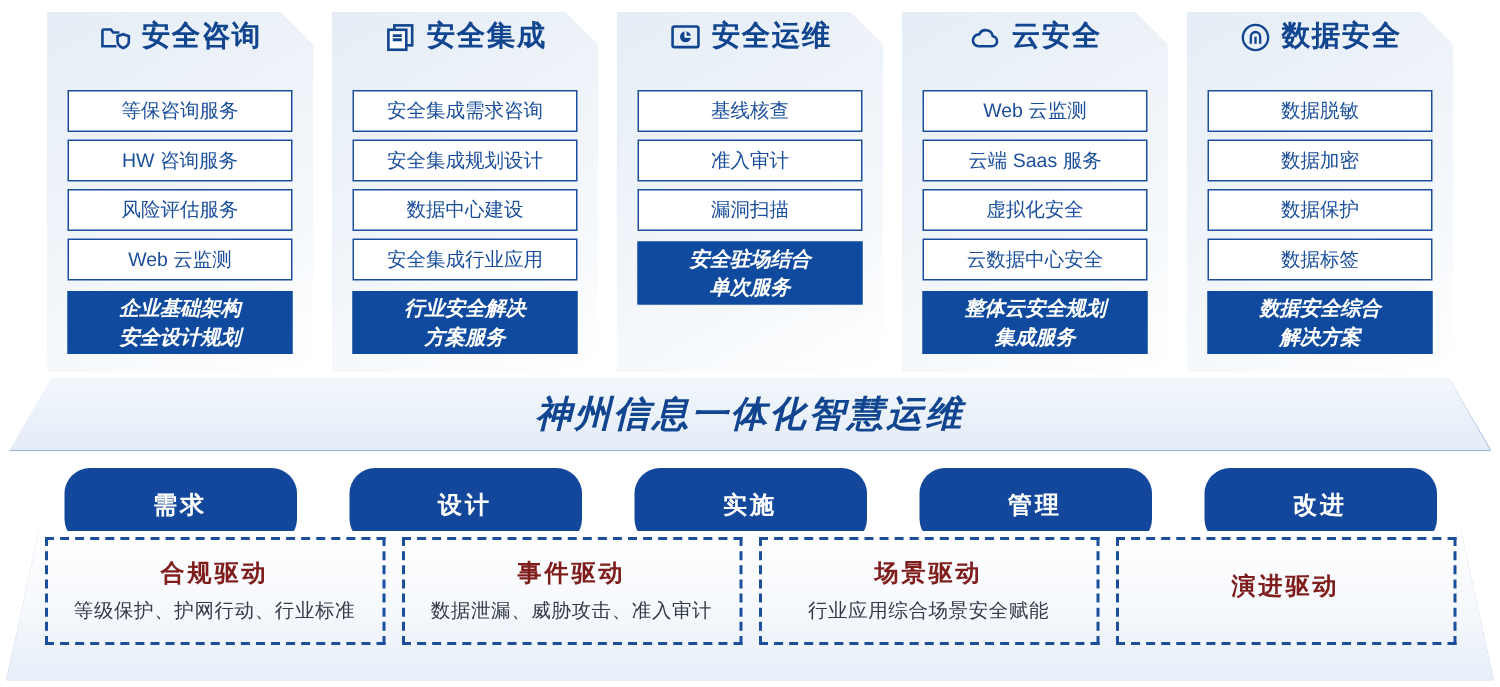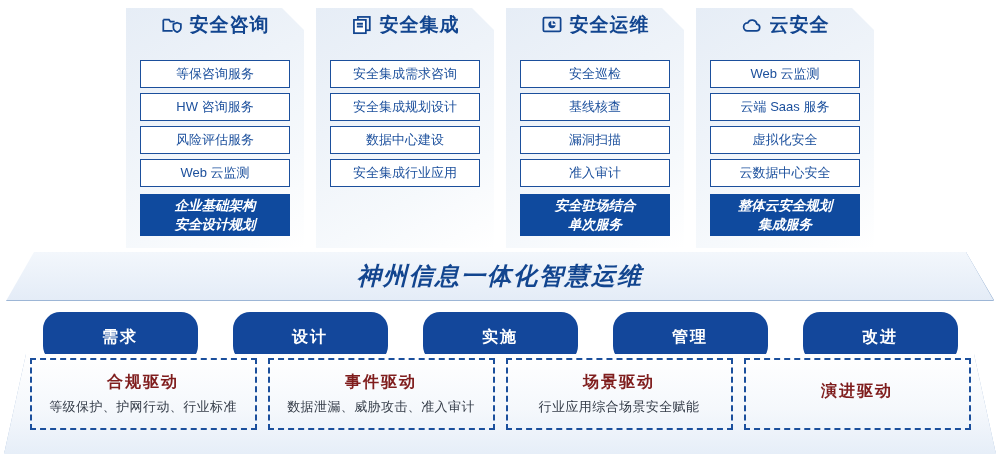--- a/index.html
+++ b/index.html
@@ -152,39 +152,42 @@
             <path d="M6.4 10.6h6.6M6.4 13.6h6.6" stroke-width="2.1"></path>
           </svg>
         </span>
         <span class="card-title">安全集成</span>
       </div>
       <div class="items">
         <div class="item">安全集成需求咨询</div>
         <div class="item">安全集成规划设计</div>
         <div class="item">数据中心建设</div>
         <div class="item">安全集成行业应用</div>
+        <div class="item-solid">
+          <span>行业安全解决</span>
+          <span>方案服务</span>
+        </div>
       </div>
     </div>
 
     <div class="card">
       <div class="card-head">
         <span class="ico">
           <svg viewBox="0 0 24 24" width="22" height="22" fill="none" stroke="#12458f" stroke-width="1.9">
             <rect x="2.6" y="4" width="18.8" height="15" rx="1.4"></rect>
             <circle cx="12" cy="11.5" r="4" fill="#12458f" stroke="none"></circle>
             <path d="M12 7.5v4h4" stroke="#ffffff" stroke-width="1.5"></path>
           </svg>
         </span>
         <span class="card-title">安全运维</span>
       </div>
       <div class="items">
-        <div class="item">安全巡检</div>
         <div class="item">基线核查</div>
+        <div class="item">准入审计</div>
         <div class="item">漏洞扫描</div>
-        <div class="item">准入审计</div>
         <div class="item-solid">
           <span>安全驻场结合</span>
           <span>单次服务</span>
         </div>
       </div>
     </div>
 
     <div class="card">
       <div class="card-head">
         <span class="ico">
@@ -199,20 +202,42 @@
         <div class="item">云端 Saas 服务</div>
         <div class="item">虚拟化安全</div>
         <div class="item">云数据中心安全</div>
         <div class="item-solid">
           <span>整体云安全规划</span>
           <span>集成服务</span>
         </div>
       </div>
     </div>
 
+    <div class="card">
+      <div class="card-head">
+        <span class="ico">
+          <svg viewBox="0 0 24 24" width="22" height="22" fill="none" stroke="#12458f" stroke-width="1.7">
+            <circle cx="12" cy="12" r="9.2"></circle>
+            <path d="M8.6 16.5v-5.1a3.4 3.4 0 0 1 6.8 0v5.1"></path>
+            <path d="M12 16.5v-5.1"></path>
+          </svg>
+        </span>
+        <span class="card-title">数据安全</span>
+      </div>
+      <div class="items">
+        <div class="item">数据脱敏</div>
+        <div class="item">数据加密</div>
+        <div class="item">数据保护</div>
+        <div class="item">数据标签</div>
+        <div class="item-solid">
+          <span>数据安全综合</span>
+          <span>解决方案</span>
+        </div>
+      </div>
+    </div>
 
   </div>
 
   <div class="banner-edge"></div>
   <div class="banner">
     <span class="banner-text">神州信息一体化智慧运维</span>
   </div>
 
   <div class="pills">
     <div class="pill">需求</div>

